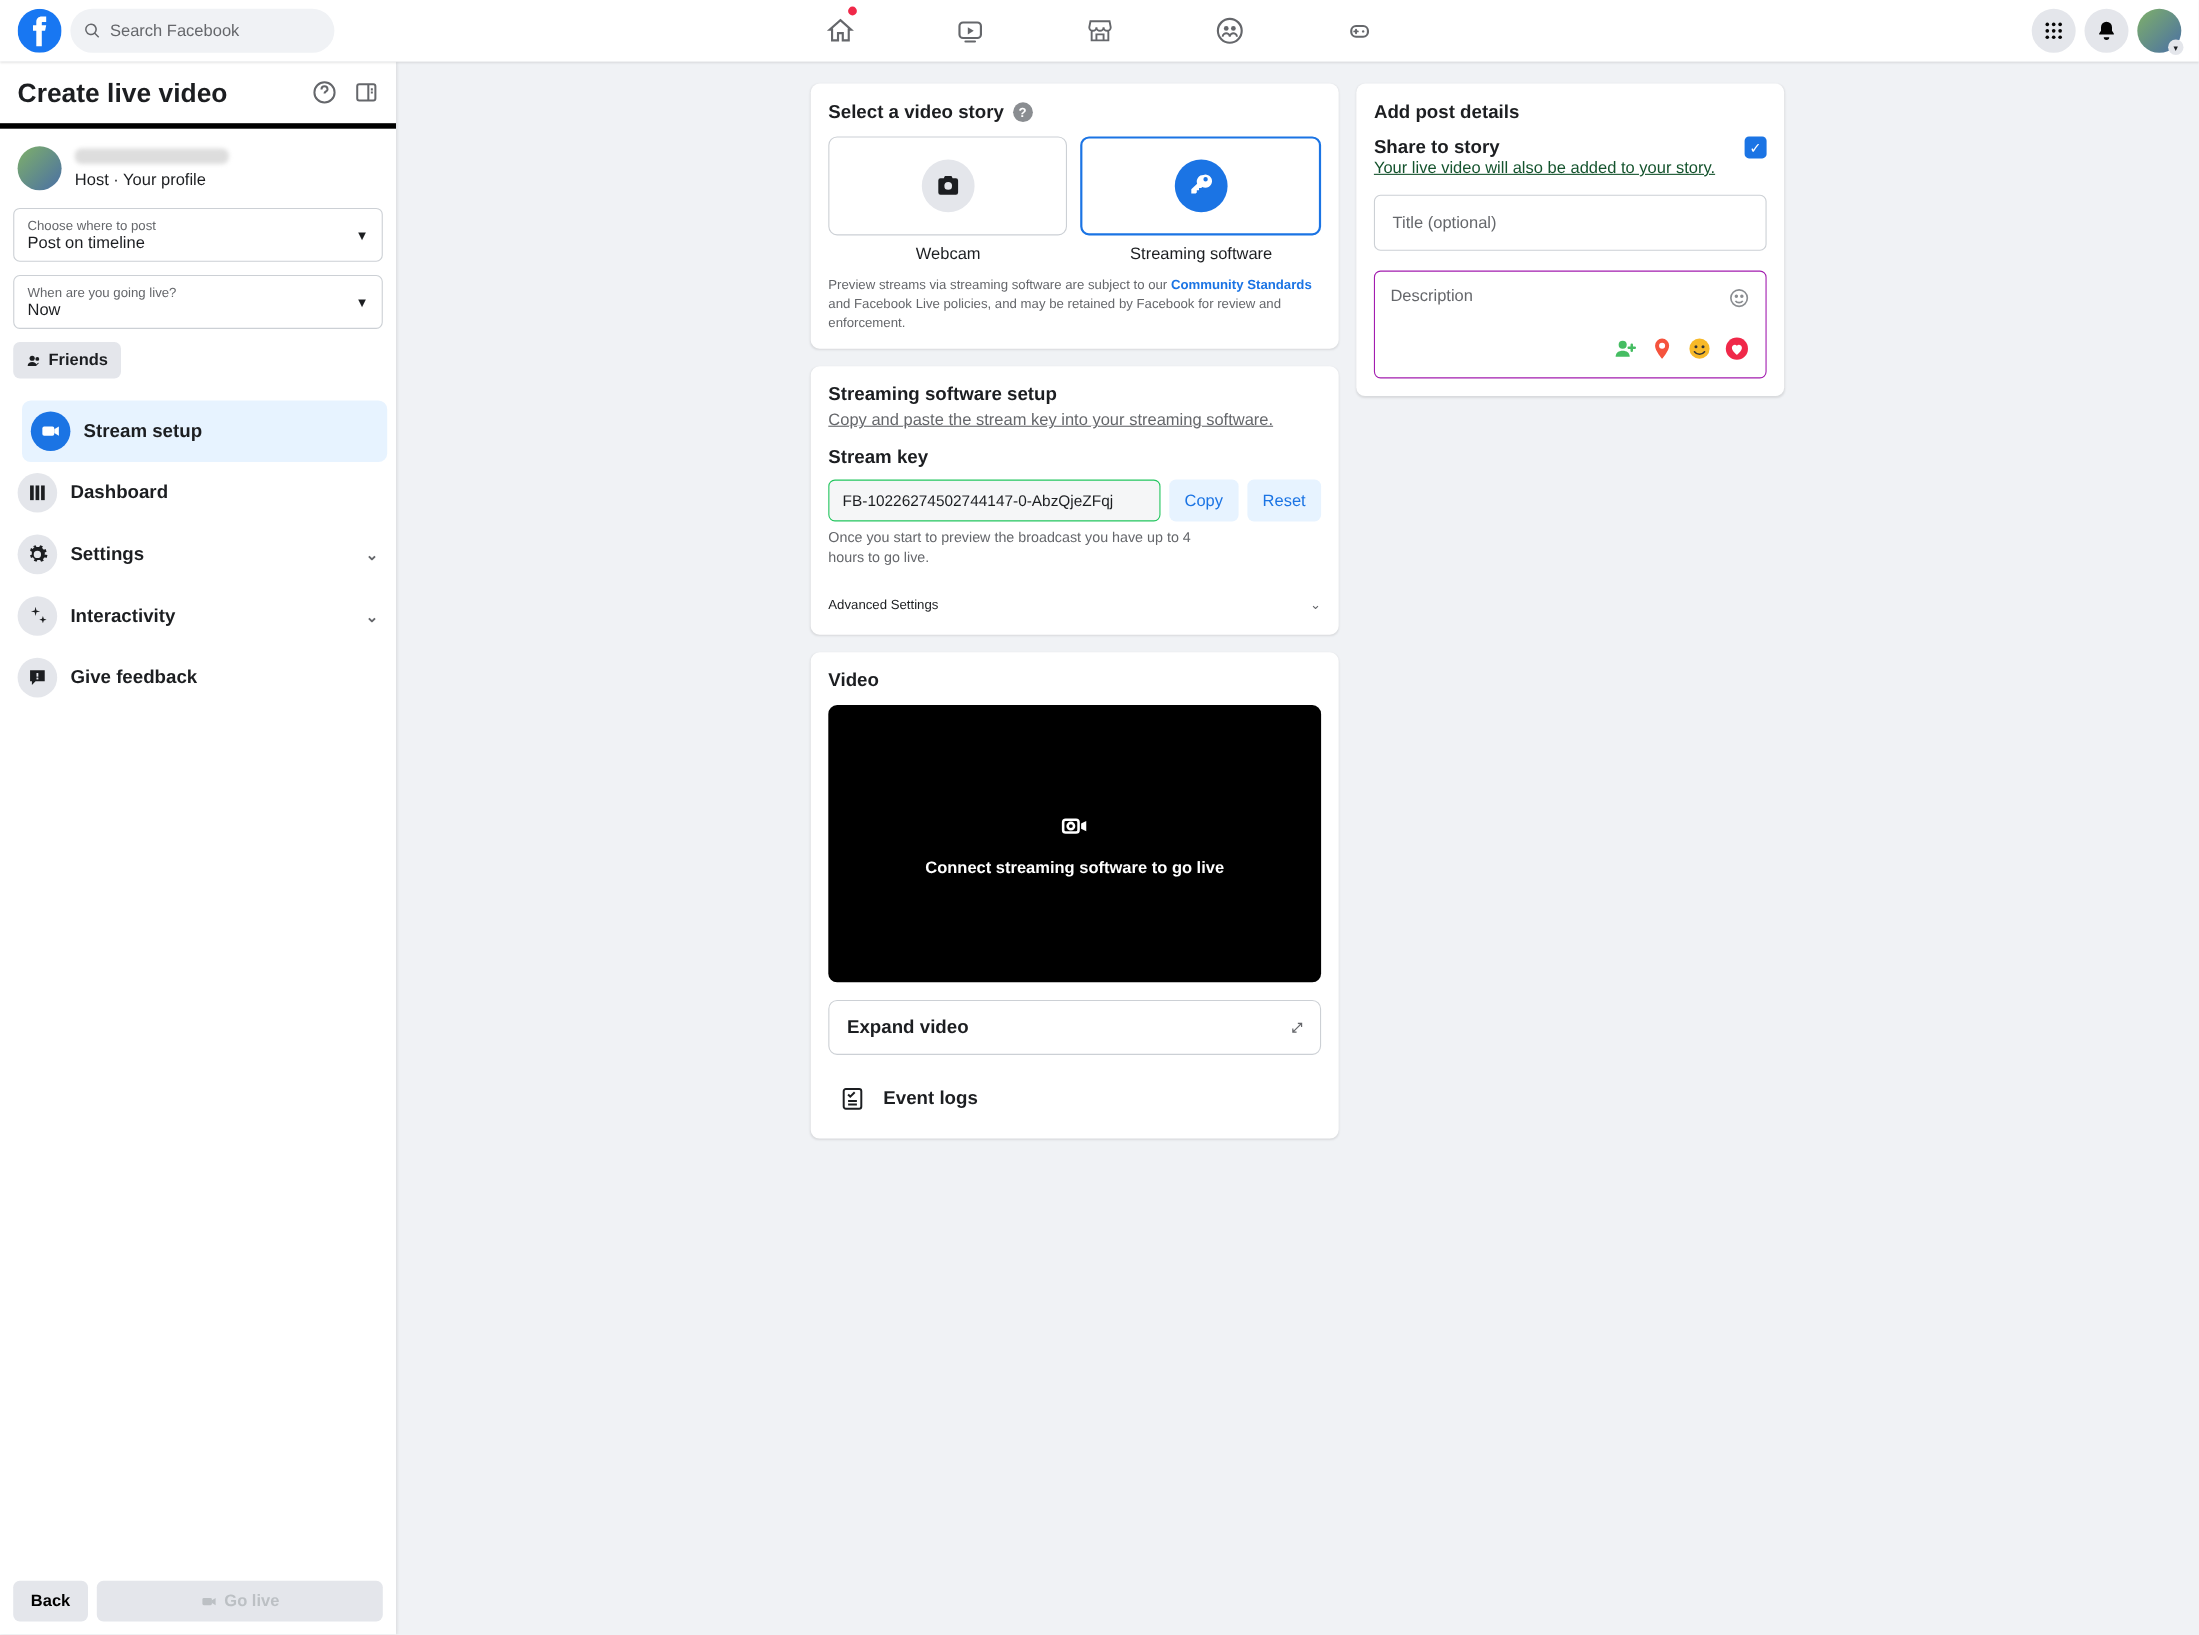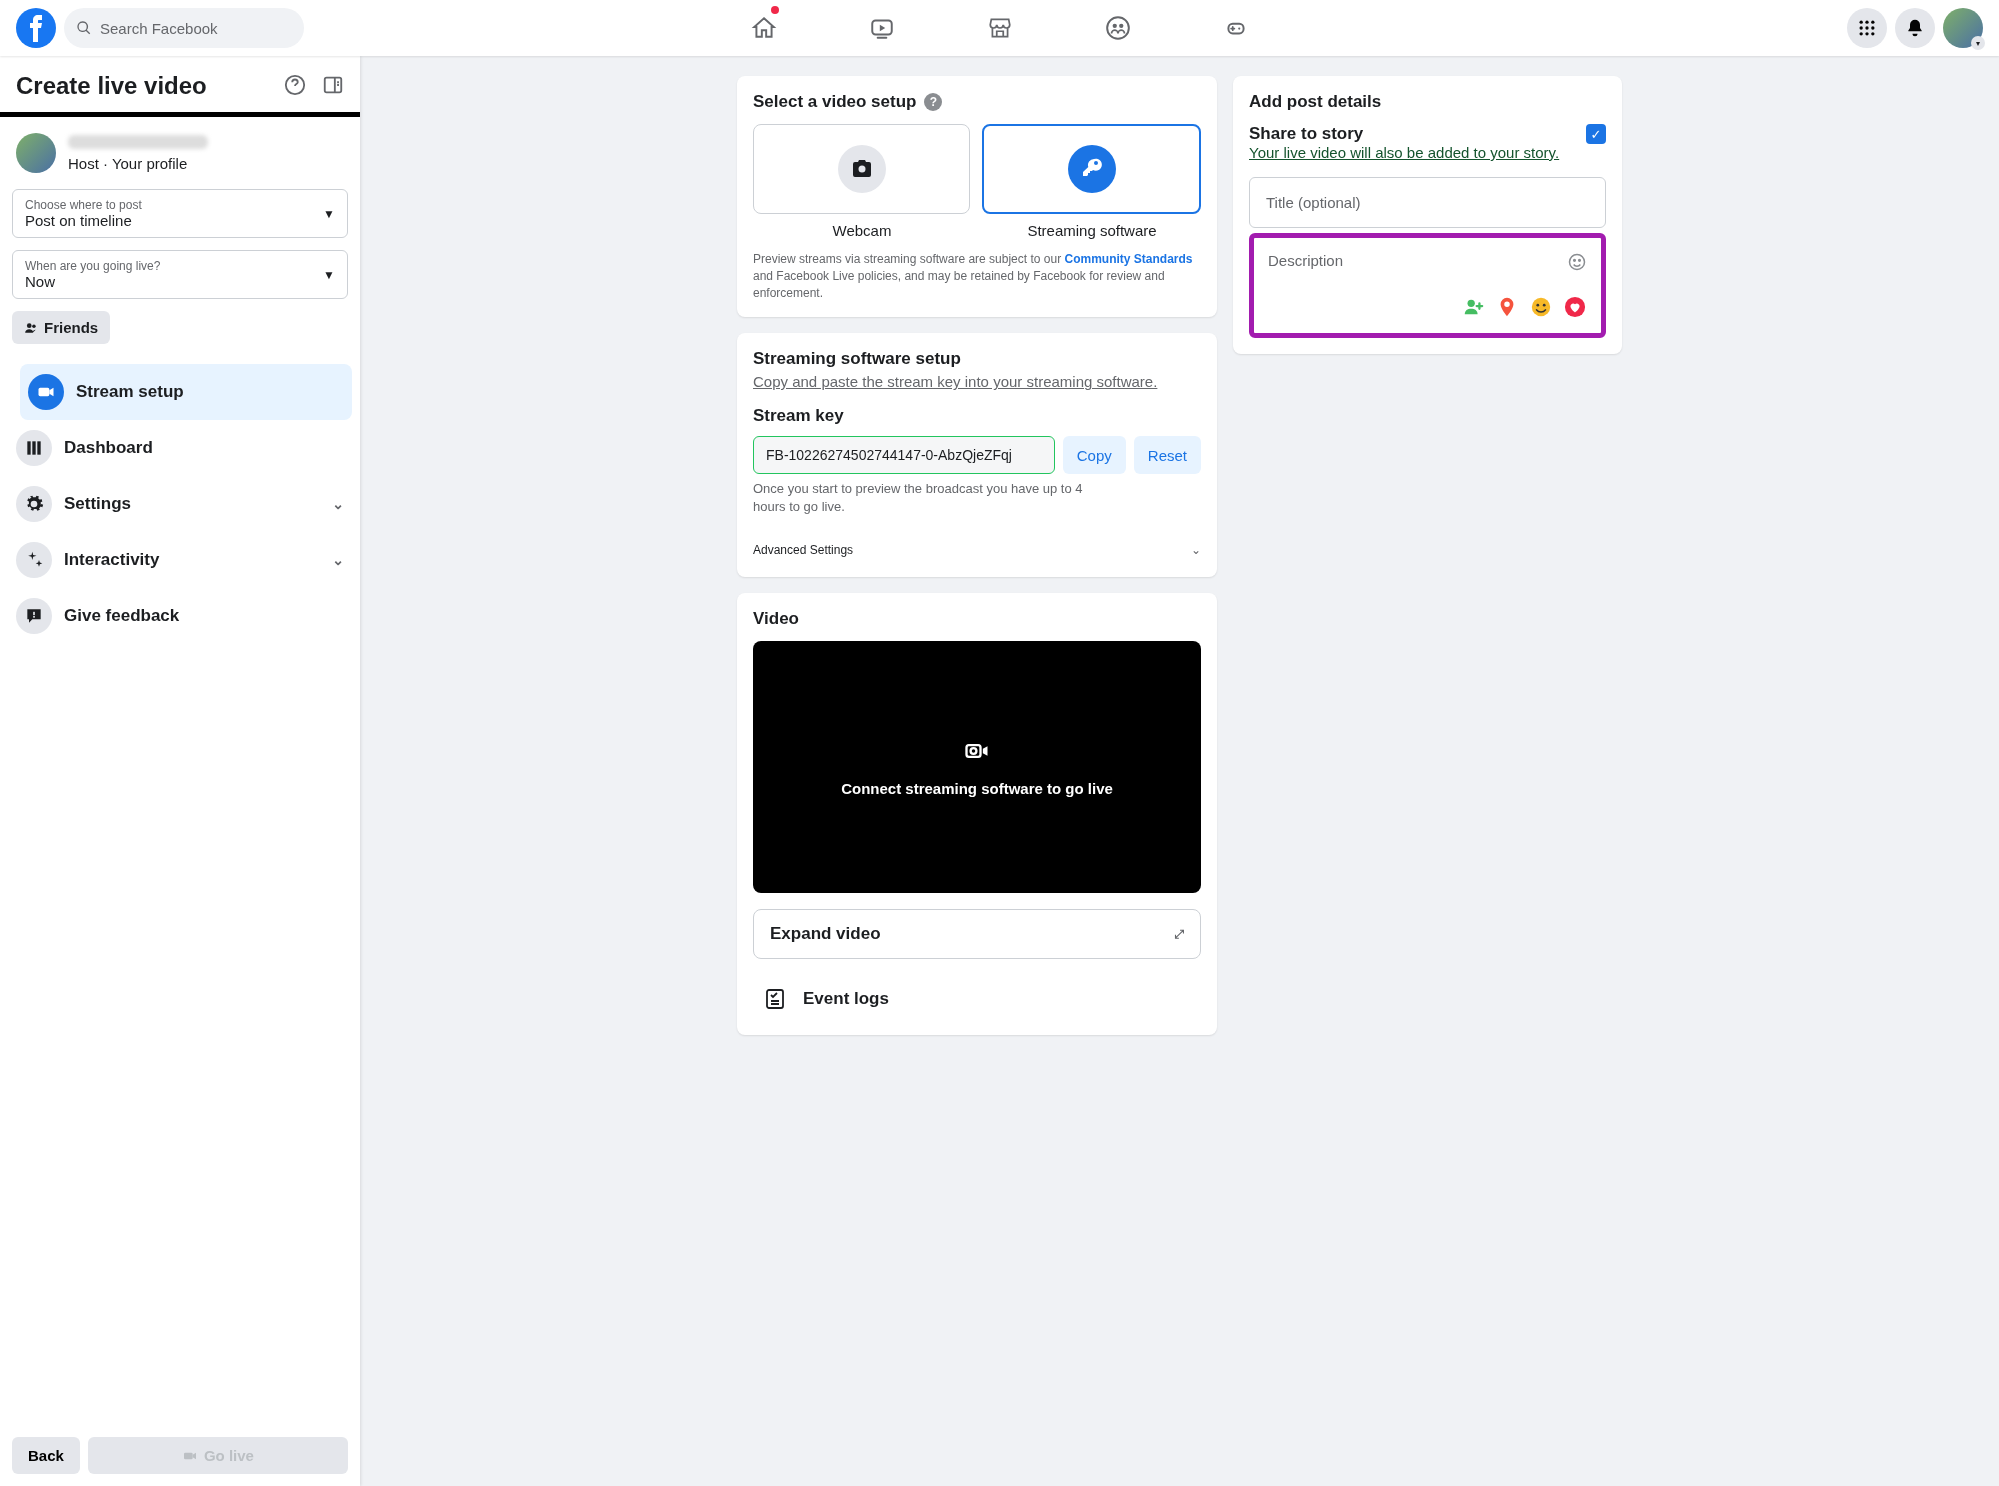--- a/index.html
+++ b/index.html
@@ -89,21 +89,21 @@
 .eventlog-ico { width: 28px; height: 28px; display: flex; align-items: center; justify-content: center; }
 
 
 .post-card h2 { font-size: 17px; }
 .story-row { display: flex; justify-content: space-between; align-items: flex-start; margin: 12px 0 4px; }
 .story-title { font-size: 17px; font-weight: 600; }
 .story-sub { font-size: 15px; color: #14532d; text-decoration: underline; }
 .checkbox { width: 20px; height: 20px; border-radius: 4px; background: #1b74e4; display: flex; align-items: center; justify-content: center; color: #fff; font-size: 13px; cursor: pointer; flex-shrink: 0; }
 
 .input-box { border: 1px solid #ccd0d5; border-radius: 6px; padding: 16px; margin-top: 16px; color: #65676b; cursor: text; }
-.desc-box { border: 5px solid #a21caf; border-radius: 6px; padding: 14px; margin-top: 5px; }
+.desc-box { border: 1px solid #a21caf; border-radius: 6px; padding: 14px; margin-top: 18px; }
 .desc-top { display: flex; justify-content: space-between; color: #65676b; margin-bottom: 20px; }
 .desc-icons { display: flex; gap: 10px; justify-content: flex-end; }
 .desc-icon { width: 24px; height: 24px; border-radius: 50%; display: flex; align-items: center; justify-content: center; font-size: 17px; cursor: pointer; }
 </style>
 </head>
 <body>
 
 <div class="header">
   <div class="header-left">
     <div class="fb-logo">
@@ -293,21 +293,21 @@
         <span>Go live</span>
       </button>
     </div>
   </div>
 
   <div class="main">
     <div class="col-center">
 
       <div class="card">
         <h2>
-          <span>Select a video setup</span>
+          <span>Select a video story</span>
           <span class="help-ico">?</span>
         </h2>
         <div class="source-row">
           <div class="source-opt">
             <div class="source-circle">
               <svg width="24" height="24" viewBox="0 0 24 24" fill="#1c1e21">
                   <path d="M9 3l-1 2H5a2 2 0 00-2 2v11a2 2 0 002 2h14a2 2 0 002-2V7a2 2 0 00-2-2h-3l-1-2z"></path>
                   <circle cx="12" cy="12" r="3.5" fill="#e4e6eb"></circle>
                 </svg>
             </div>

